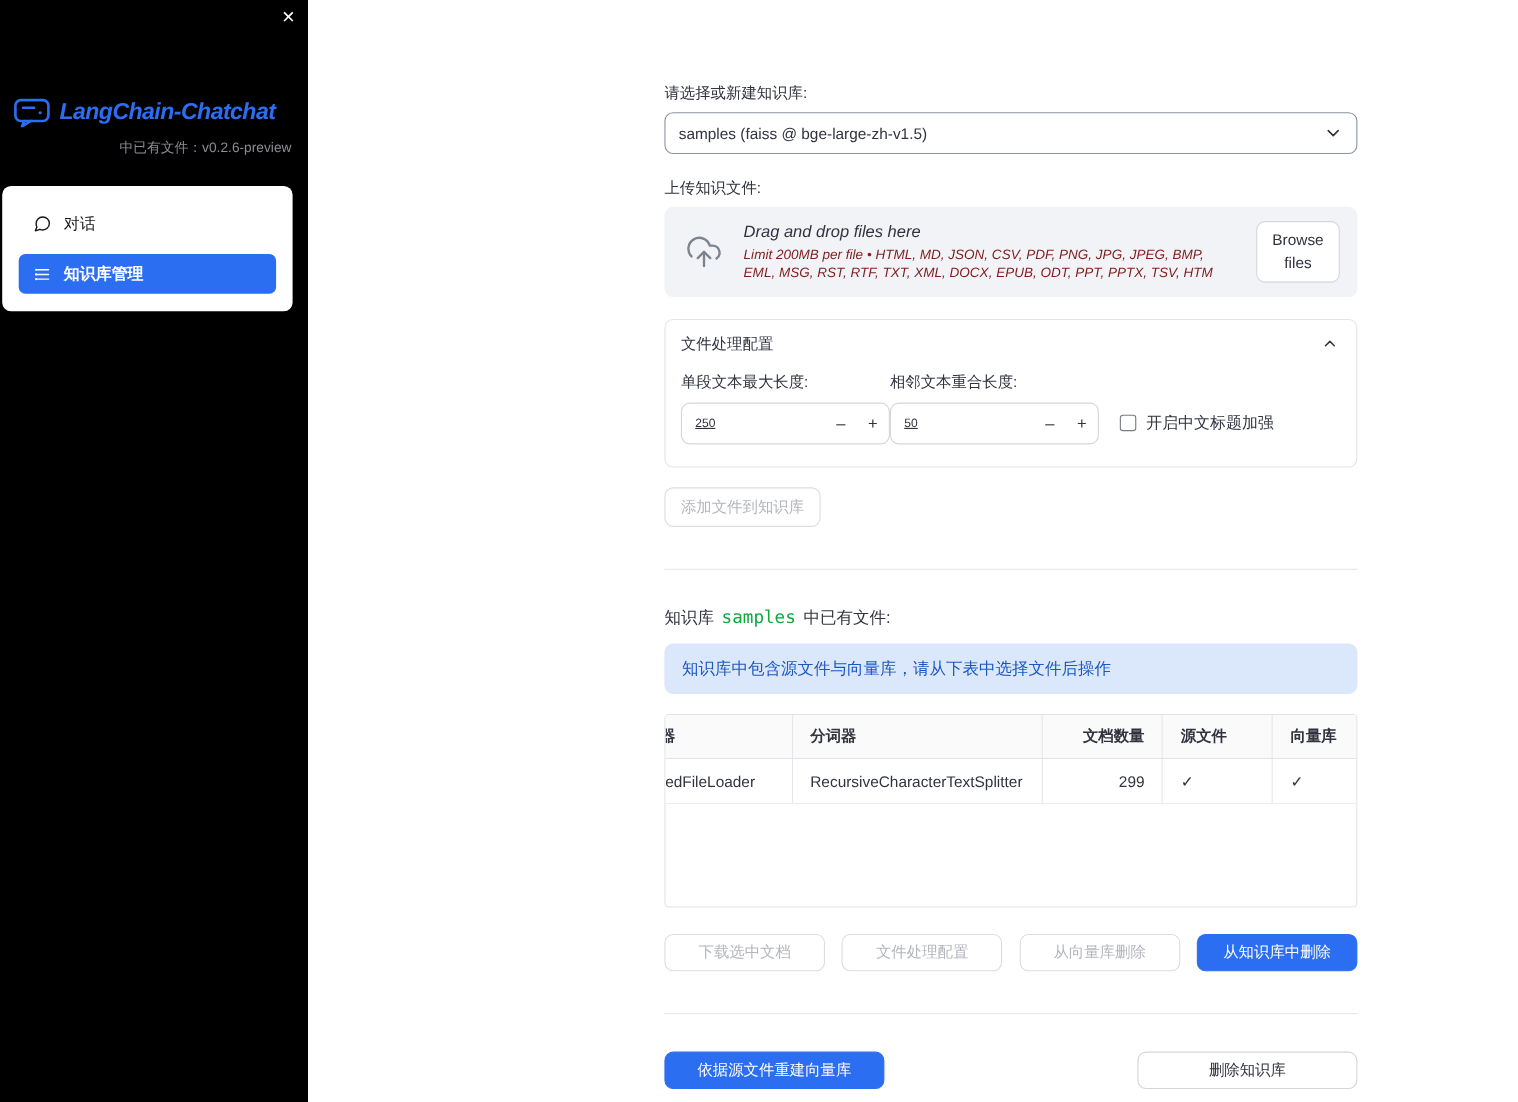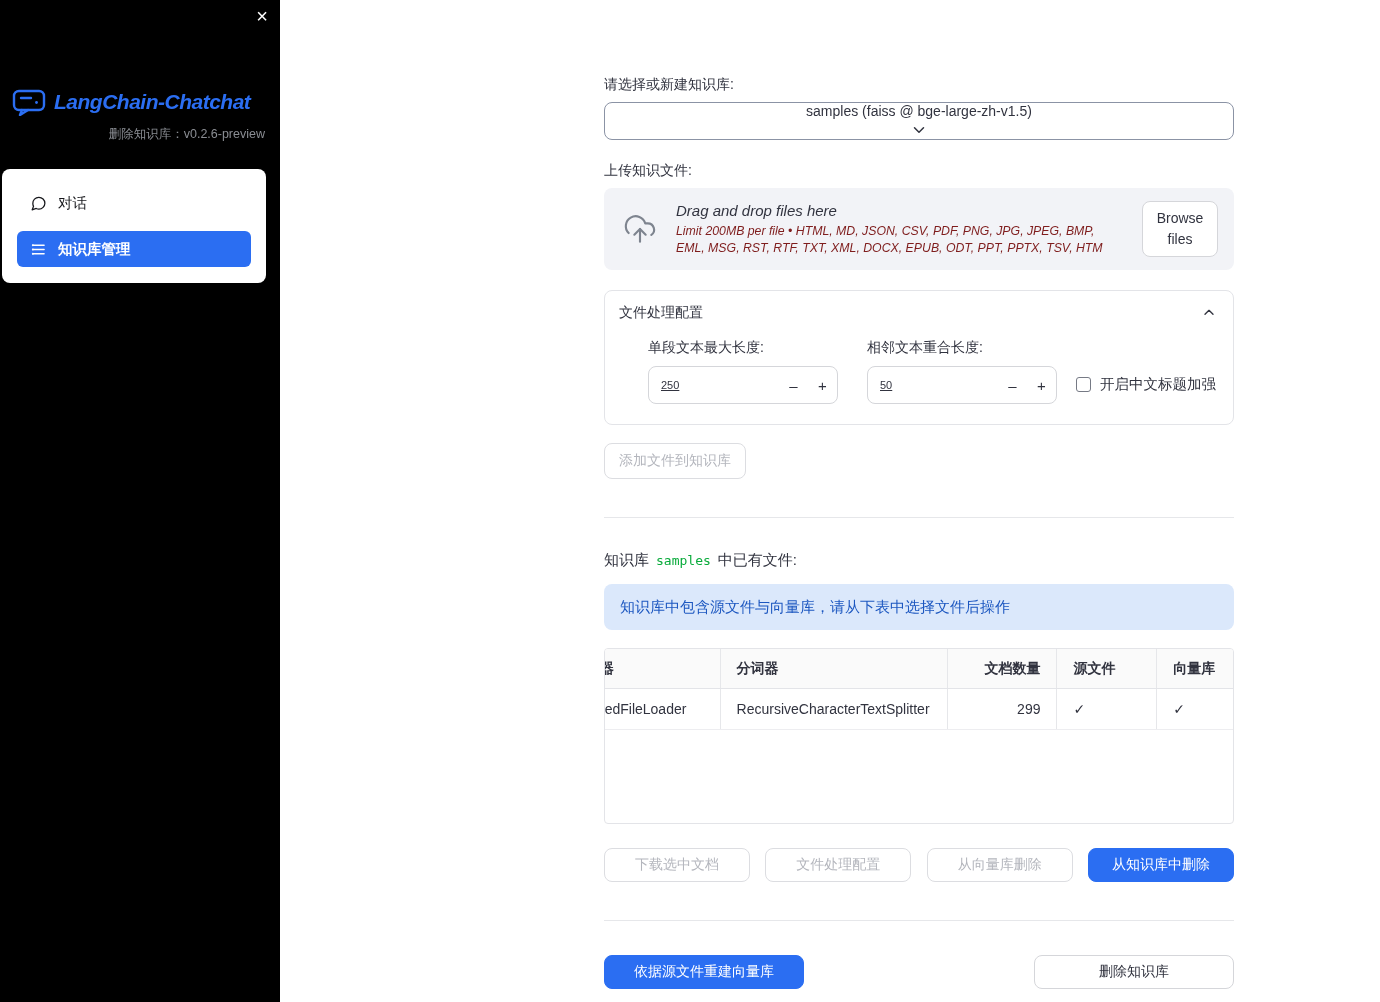--- a/index.html
+++ b/index.html
@@ -23,58 +23,58 @@
   .mi-icon { display:flex; align-items:center; }
 
   
   .main { flex:1; background:#fff; position:relative; }
   .content { width:630px; margin-left:324px; padding-top:76px; }
 
   .field-label { font-size:14px; margin-bottom:8px; }
 
   .selectbox { height:38px; border:1px solid #8b93a5; border-radius:8px; display:flex;
     align-items:center; justify-content:space-between; padding:0 12px 0 12px;
-    font-size:14px; cursor:pointer; background:#fff;flex-direction:column; }
+    font-size:14px; cursor:pointer; background:#fff; }
 
   .upload-label { margin-top:22px; }
   .dropzone { margin-top:6px; background:#f2f3f7; border-radius:8px; height:82px;
     display:flex; align-items:center; padding:0 16px; gap:16px; }
   .dz-text { flex:1;font-style:italic; }
   .dz-title { font-size:15px; color:#31333f; margin-bottom:4px; }
   .dz-sub { font-size:12.3px; color:#7f1d1d; line-height:1.35; }
   .browse-btn { width:76px; min-height:56px; background:#fff; border:1px solid #d5d6da;
     border-radius:8px; font-size:14px; color:#31333f; cursor:pointer; padding:6px 8px;
     font-family:inherit; line-height:1.5; }
 
   .expander { margin-top:20px; border:1px solid #e3e4e8; border-radius:8px; }
   .exp-header { height:44px; display:flex; align-items:center; justify-content:space-between;
     padding:0 16px 0 14px; font-size:14px; cursor:pointer; }
   .exp-body { padding:4px 14px 20px; display:flex; align-items:flex-end; }
-  .num-group { width:190px;margin-left:29px; }
+  .num-group { width:190px; }
   .num-group + .num-group { }
   .num-label { font-size:14px; margin-bottom:9px; }
   .num-input { height:38px; border:1px solid #d5d6da; border-radius:8px; background:#fff;
     display:flex; align-items:center; }
   .num-value { flex:1; padding-left:12px; font-size:11px;text-decoration:underline; }
   .step-btn { width:29px; height:100%; background:none; border:none; font-size:15px;
     color:#31333f; cursor:pointer; font-family:inherit; }
   .chk-group { display:flex; align-items:center; gap:9px; margin:0 0 10px 19px; cursor:pointer; }
   .chk-box { width:15px; height:15px; border:1.5px solid #767a85; border-radius:3px; background:#fff; }
   .chk-label { font-size:14.5px; }
 
   .btn { font-family:inherit; font-size:14px; border-radius:8px; cursor:pointer; }
   .btn-disabled { background:#fff; border:1px solid #dcdde1; color:#b4b6bd; }
   .btn-secondary { background:#fff; border:1px solid #d5d6da; color:#31333f; }
   .btn-primary { background:var(--accent,#2b6ef2); border:1px solid var(--accent,#2b6ef2); color:#fff; }
   .add-btn { margin-top:18px; height:36px; padding:0 14px; }
 
   .divider { border:none; border-top:1px solid #e6e7ea; margin-top:38px; }
 
   .kb-line { margin-top:33px; display:flex; align-items:baseline; gap:7px; font-size:15px; }
-  .code { font-family:"DejaVu Sans Mono","Liberation Mono",monospace; font-size:13px;
+  .code { font-family:"DejaVu Sans Mono","Liberation Mono",monospace; font-size:16px;
     color:var(--code_green,#09ab3b); }
 
   .info-banner { margin-top:14px; background:var(--info_bg,#dbe8fb); color:var(--info_text,#1c57c0);
     border-radius:8px; height:46px; display:flex; align-items:center; padding:0 16px; font-size:15px; }
 
   .table { margin-top:18px; border:1px solid #e3e4e8; border-radius:4px; height:176px;
     overflow:hidden; font-size:14px; }
   .t-head { display:flex; background:#fafafa; height:40px; border-bottom:1px solid #e3e4e8; }
   .t-row { display:flex; height:41px; border-bottom:1px solid #ededf0; background:#fff; }
   .t-cell { display:flex; align-items:center; padding:0 16px; overflow:hidden; white-space:nowrap; }
@@ -106,21 +106,21 @@
         <svg width="34" height="28" viewBox="0 0 34 28" fill="none" stroke="#2b6ef2" stroke-width="2.4" stroke-linecap="round" stroke-linejoin="round">
           <rect x="2" y="3" width="30" height="19" rx="5"></rect>
           <path d="M10 22 8 27l8-5"></path>
           <path d="M9 10h10"></path>
           <circle cx="24.5" cy="14.5" r="1.4" fill="#2b6ef2" stroke="none"></circle>
         </svg>
       </span>
       <span class="logo-text">LangChain-Chatchat</span>
     </div>
 
-    <div class="version">删除知识库：v0.2.6-preview</div>
+    <div class="version">中已有文件：v0.2.6-preview</div>
 
     <nav class="menu-card">
       <div class="menu-item">
         <span class="mi-icon">
           <svg width="17" height="17" viewBox="0 0 24 24" fill="none" stroke="#17181c" stroke-width="1.8" stroke-linecap="round" stroke-linejoin="round">
             <path d="M21 11.5a8.4 8.4 0 0 1-8.5 8.3 8.9 8.9 0 0 1-3.7-.8L3 21l2-5a8 8 0 0 1-1-4A8.4 8.4 0 0 1 12.5 3.2 8.4 8.4 0 0 1 21 11.5z"></path>
           </svg>
         </span>
         <span>对话</span>
       </div>

